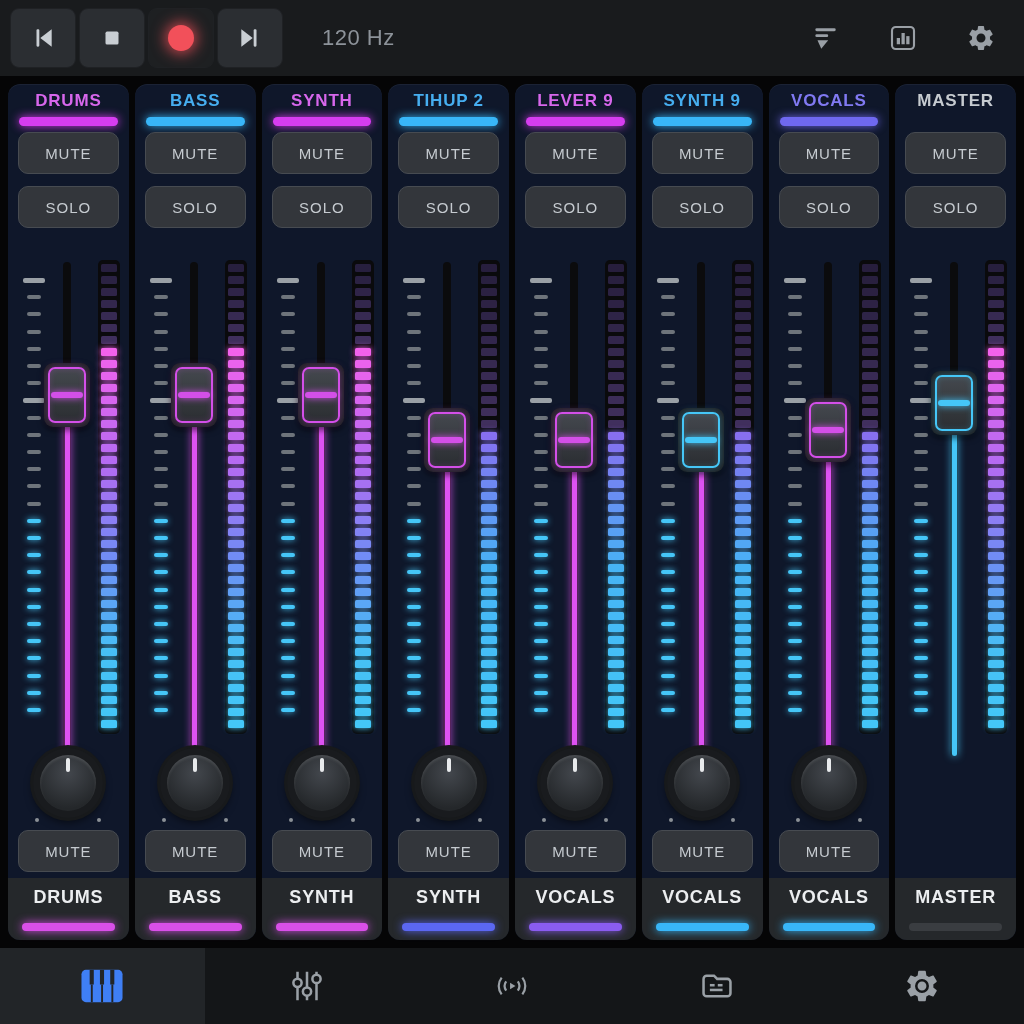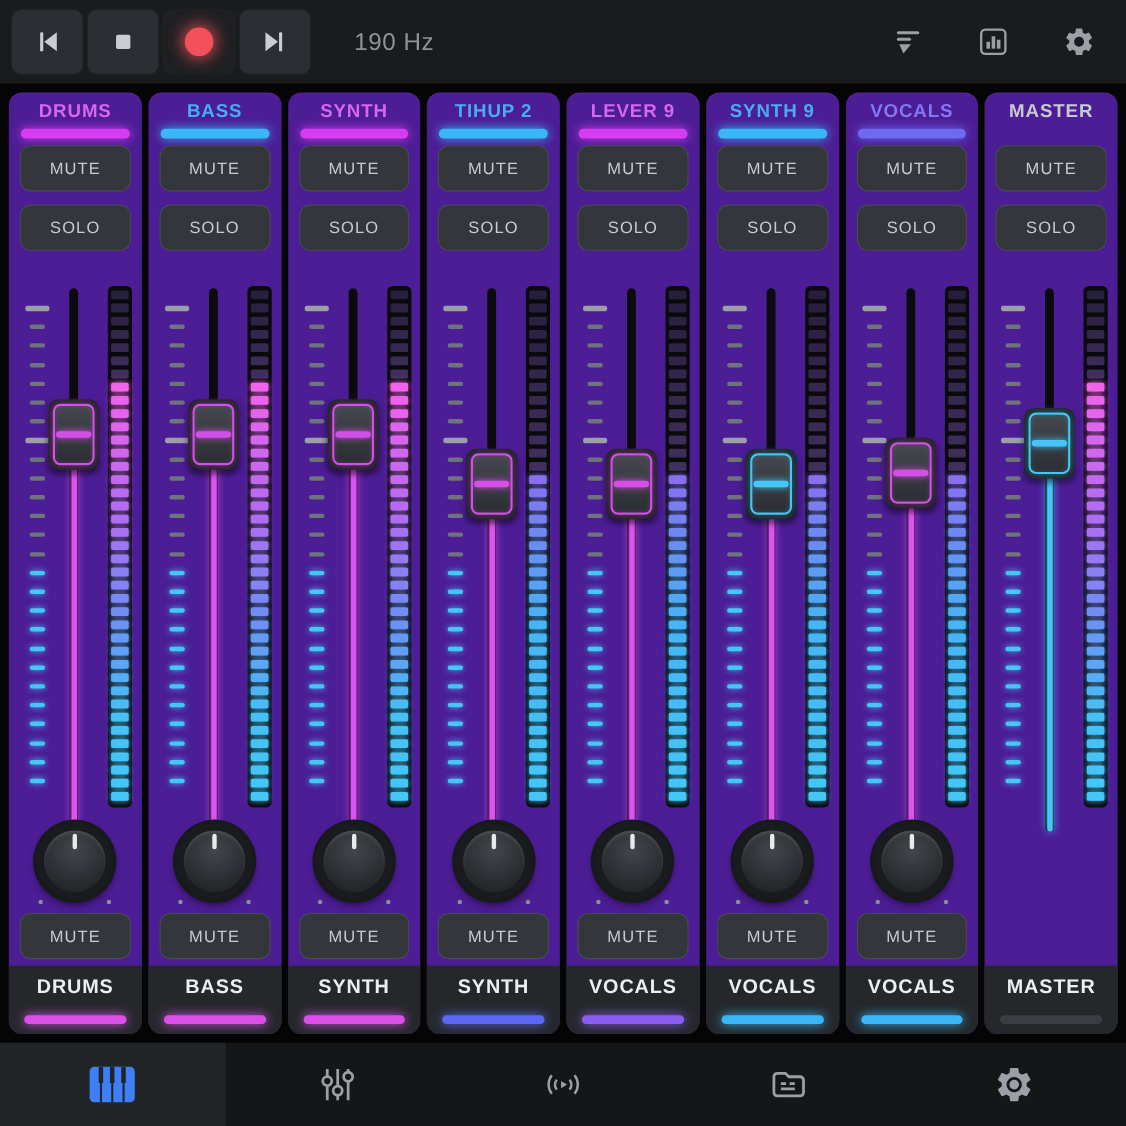--- a/index.html
+++ b/index.html
@@ -12,21 +12,21 @@
   .tbtn.rec{background:#1e2022;}
   .rec-dot{width:26px;height:26px;border-radius:50%;background:#f2505a;
     box-shadow:0 0 14px 3px rgba(242,80,90,.75);}
   .tempo{position:absolute;left:322px;top:0;height:76px;display:flex;align-items:center;
     color:#8d939a;font-size:22px;letter-spacing:.5px;}
   .apptitle{position:absolute;left:50%;top:0;transform:translateX(-50%);height:76px;display:flex;
     align-items:center;color:#eceef0;font-size:22px;font-weight:bold;letter-spacing:1.5px;}
   .topicon{position:absolute;top:0;height:76px;display:flex;align-items:center;justify-content:center;width:34px;}
   
   .strips{position:absolute;left:0;top:84px;width:1024px;height:856px;display:flex;gap:6px;padding:0 8px;box-sizing:border-box;}
-  .strip{flex:1;position:relative;background:#4c1d95;border-radius:12px;
+  .strip{flex:1;position:relative;background:#0f172a;border-radius:12px;
     box-shadow:inset 0 1px 0 rgba(255,255,255,.05);}
   .hdr-name{position:absolute;top:7px;left:0;right:0;text-align:center;font-size:17px;font-weight:bold;letter-spacing:.8px;}
   .hdr-bar{position:absolute;top:33px;left:11px;right:11px;height:9px;border-radius:5px;}
   .btn{position:absolute;left:10px;right:10px;height:40px;background:#33363b;border:1px solid #474b51;
     border-radius:10px;color:#c6cbd0;font-size:15px;letter-spacing:1px;display:flex;align-items:center;justify-content:center;}
   .btn.mute{top:48px;} .btn.solo{top:102px;}
   .tick{position:absolute;border-radius:2px;}
   .ftrack{position:absolute;left:55px;top:178px;width:8px;height:494px;background:#0b0b0d;border-radius:4px;}
   .fline{position:absolute;left:57px;width:5px;border-radius:3px;}
   .fcap{position:absolute;left:36px;width:46px;height:64px;background:#1f2124;border-radius:9px;
@@ -78,21 +78,21 @@
     </div>
     <div class="tbtn">
       <span>
         <svg width="26" height="26" viewBox="0 0 24 24">
             <path d="M4 4v16l10.5-8z" fill="#c9ced3"></path>
             <rect x="15.4" y="4" width="2.6" height="16" rx="1" fill="#c9ced3"></rect>
           </svg>
       </span>
     </div>
   </div>
-  <div class="tempo">190 Hz</div>
+  <div class="tempo">120 Hz</div>
   <div class="topicon" style="left:808px">
     <span>
       <svg width="30" height="30" viewBox="0 0 28 28">
           <rect x="5" y="5" width="19" height="2.6" rx="1.3" fill="#9aa0a6"></rect>
           <rect x="5" y="10.5" width="12" height="2.6" rx="1.3" fill="#9aa0a6"></rect>
           <path d="M7 16h10l-6.5 8z" fill="#9aa0a6"></path>
         </svg>
     </span>
   </div>
   <div class="topicon" style="left:886px">

